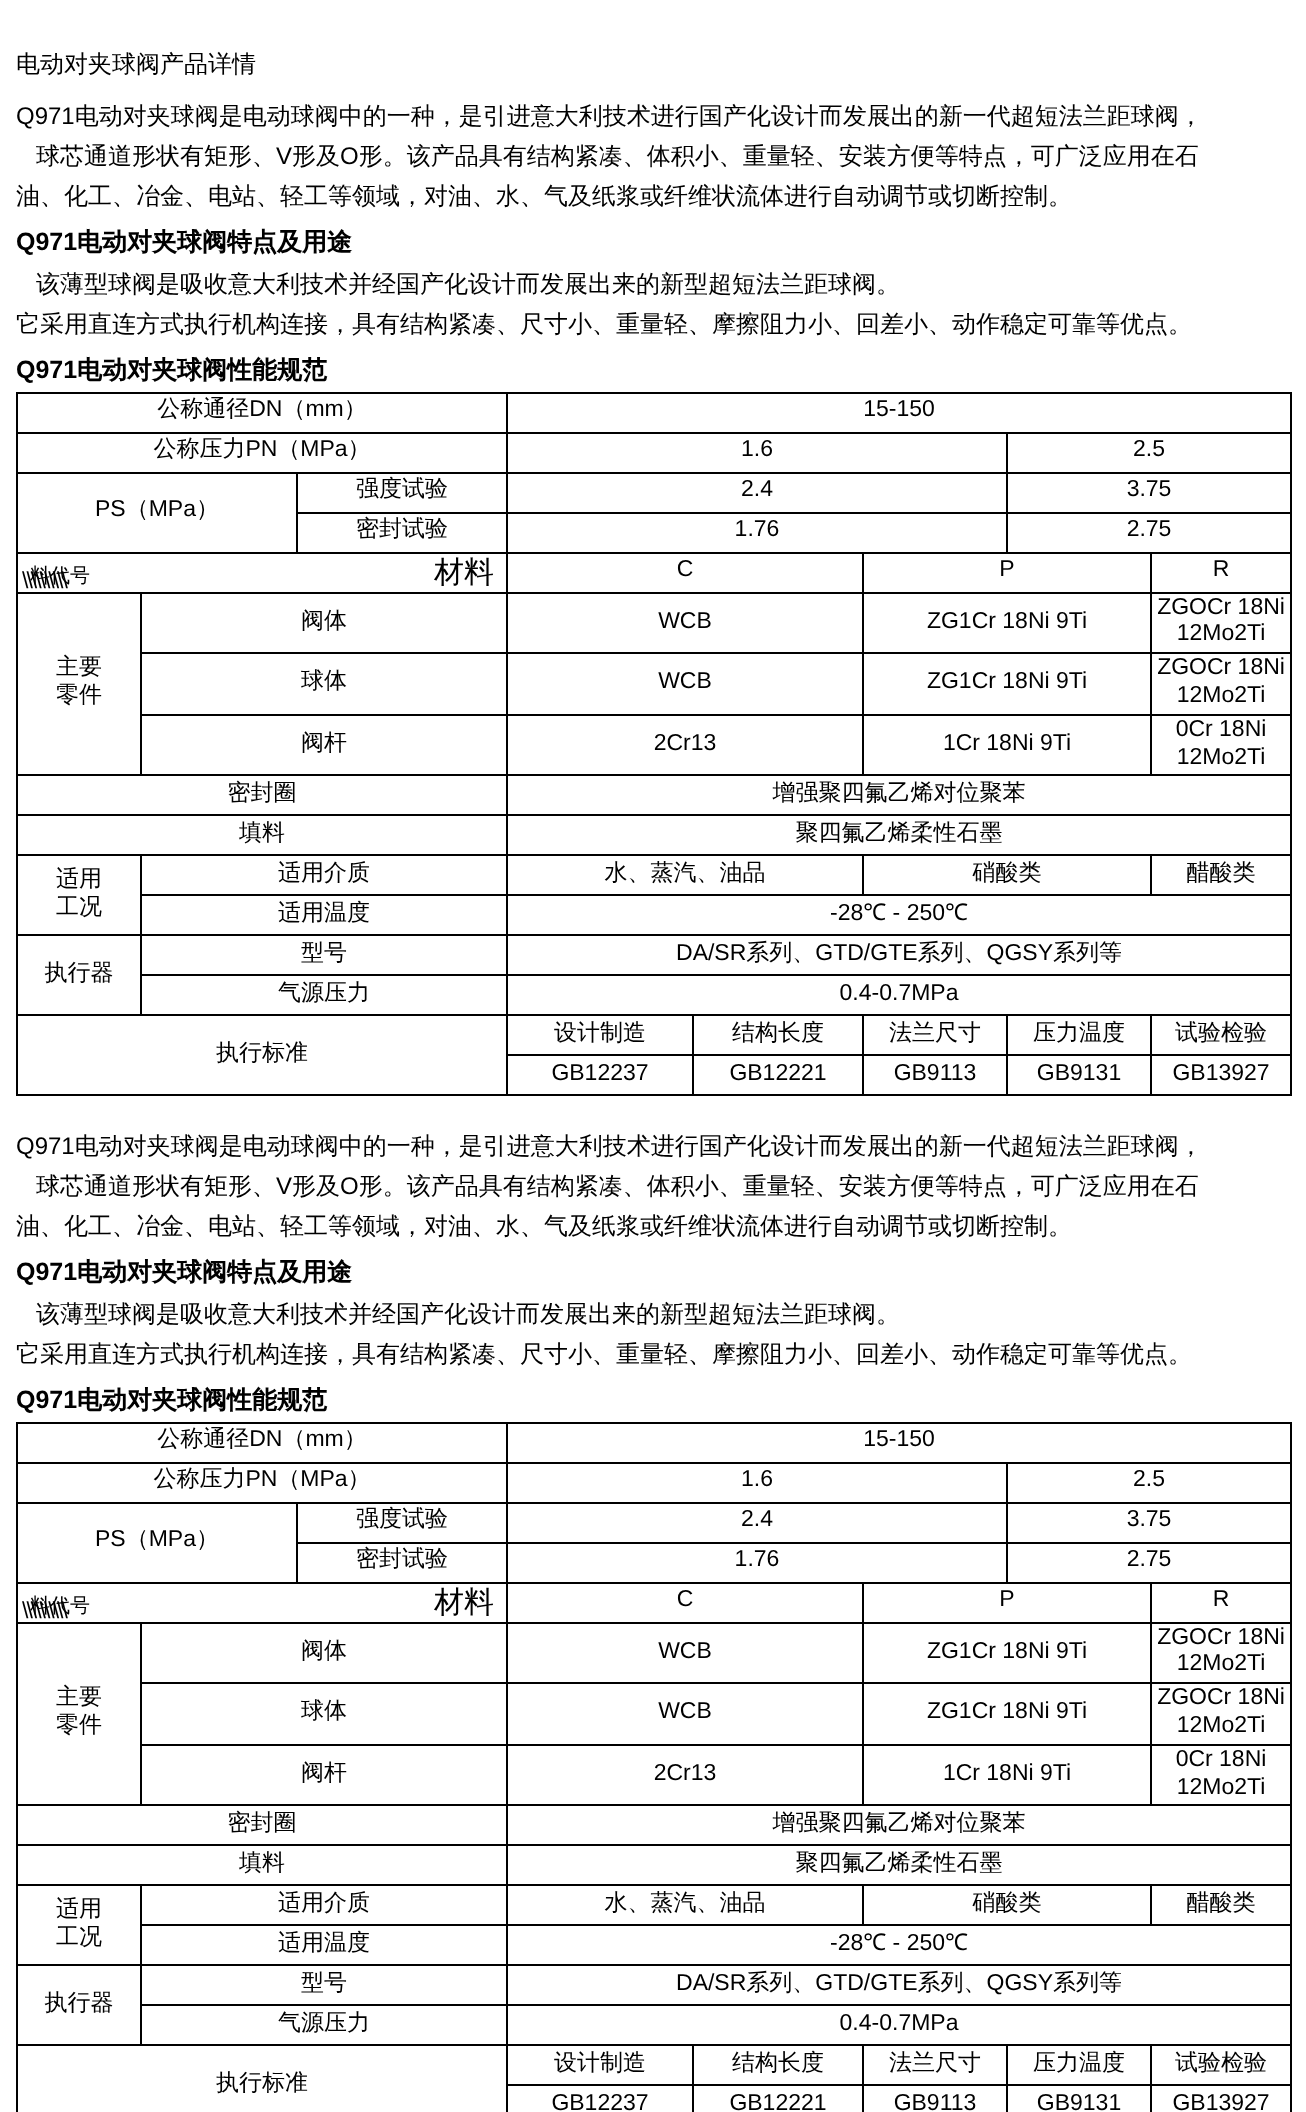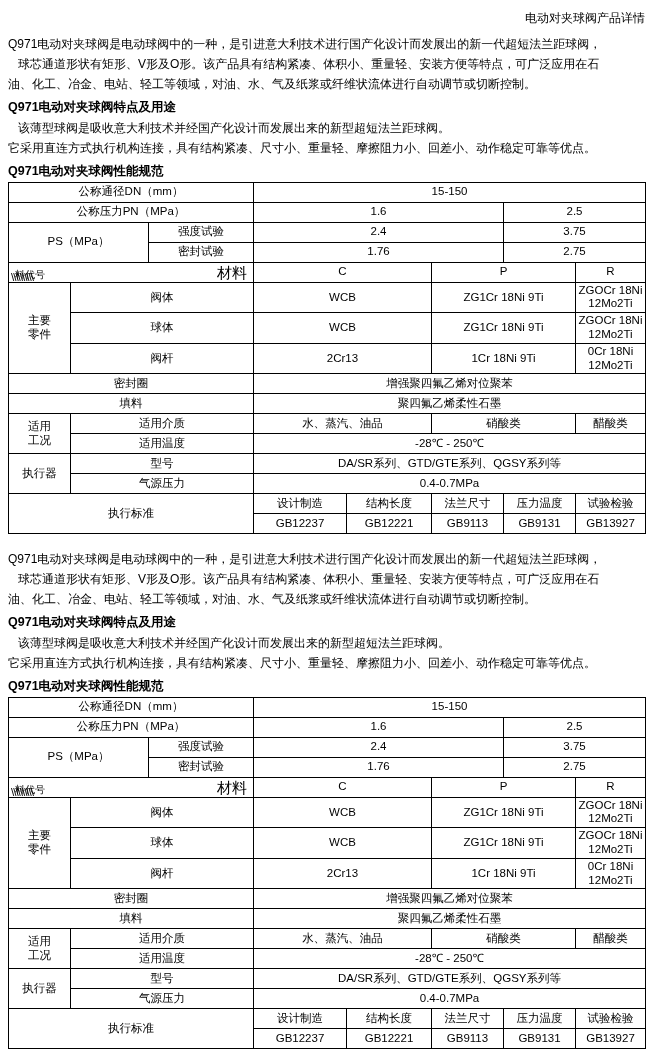--- a/index.html
+++ b/index.html
@@ -14,22 +14,21 @@
     font-size: 12px;
     line-height: 1.45;
   }
   .page {
     width: 653px;
     padding: 8px 8px 10px 8px;
     box-sizing: border-box;
   }
   .doc-title {
     font-size: 12px;
-    margin: 2px 0 8px 0;
-    text-align: right;
+    margin: 16px 0 8px 0;
   }
   p.para {
     margin: 0 0 2px 0;
     font-size: 12px;
     text-align: justify;
     line-height: 1.5;
   }
   p.para.indent {
     text-indent: 0;
     padding-left: 10px;

